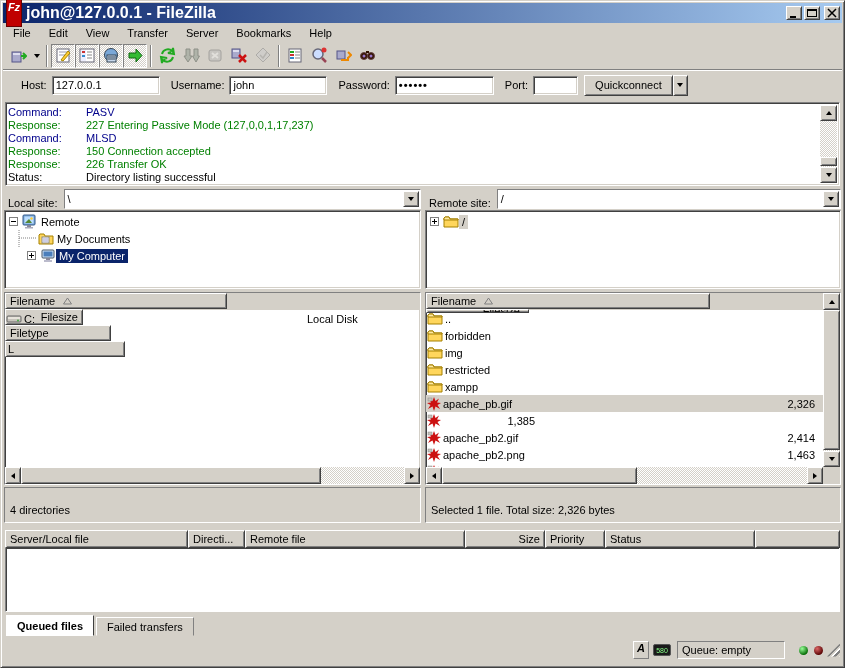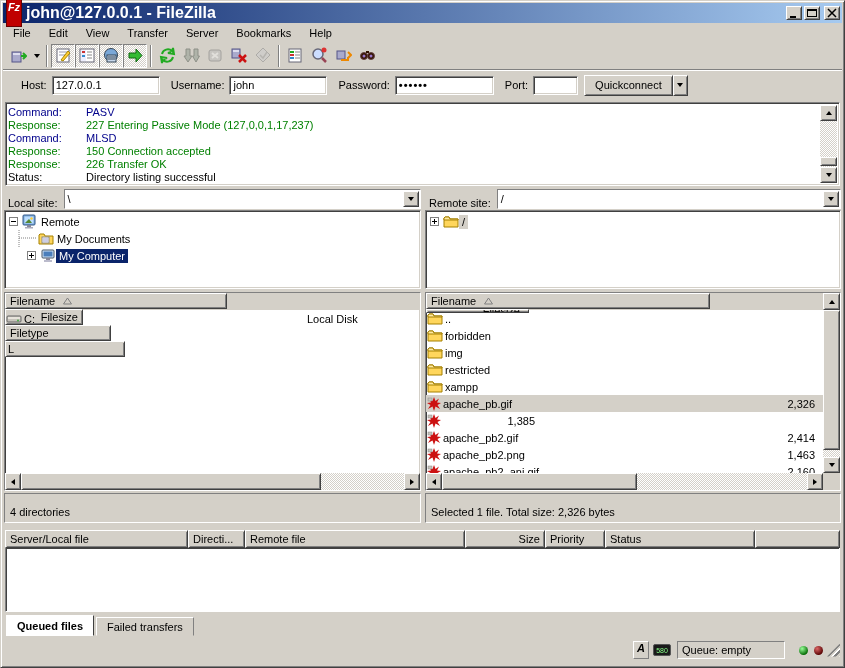--- a/index.html
+++ b/index.html
@@ -72,21 +72,21 @@
   .expander.plus:after { content:""; position:absolute; left:3px; top:1px; width:1px; height:5px; background:#000; }
   .conn { flex-shrink:0; }
   .flist { margin-top:3px; flex:1; position:relative; background:#fff; display:flex; flex-direction:column; overflow:hidden; }
   .fhead { display:flex; height:17px; flex-shrink:0; background:#d4d0c8;flex-direction:column; }
   .hcell { border:1px solid; border-color:#fff #404040 #404040 #fff; box-shadow: inset 1px 1px 0 #d4d0c8, inset -1px -1px 0 #808080; background:#d4d0c8; padding:1px 4px; display:flex; align-items:center; white-space:nowrap; overflow:hidden; flex-shrink:0; }
   .hcell.r { justify-content:flex-end; }
   .fbody { flex:1; position:relative; overflow:hidden; }
   .frow { height:17px; display:flex; align-items:center; white-space:nowrap; }
   .frow .icon { margin:0 2px 0 1px; flex-shrink:0; }
   .fcell { overflow:hidden; }
-  .statusbar { height:30px; margin-top:2px; display:flex; align-items:flex-end; padding:4px 5px; flex-shrink:0; }
+  .statusbar { height:36px; margin-top:2px; display:flex; align-items:flex-start; padding:16px 5px; flex-shrink:0; }
   .queue { margin:7px 2px 0 2px; flex:0 0 auto; }
   .qhead { display:flex; height:18px; }
   .qbody { height:64px; background:#fff; border:1px solid; border-color:#808080 #fff #fff #808080; box-shadow: inset 1px 1px 0 #404040; border-top:none; }
   .tabs { height:24px; display:flex; align-items:flex-end; padding-left:3px; flex-shrink:0; }
   .tab { height:19px; padding:0 10px; display:flex; align-items:center; background:#d4d0c8; border:1px solid; border-color:#fff #808080 #d4d0c8 #fff; margin-right:2px; }
   .tab.active { background:#fff; font-weight:bold; height:21px; border-color:#fff #404040 #fff #fff; }
   .bstatus { height:24px; display:flex; align-items:center; justify-content:flex-end; padding:0 2px; flex-shrink:0; margin-top:2px; }
   .queue-ind { width:108px; height:18px; display:flex; align-items:center; padding:0 4px; margin:0 8px 0 6px; }
   .dot { width:9px; height:9px; border-radius:50%; margin-left:6px; }
   .grip { width:13px; height:13px; margin-left:4px; clip-path:polygon(100% 0, 100% 100%, 0 100%);

